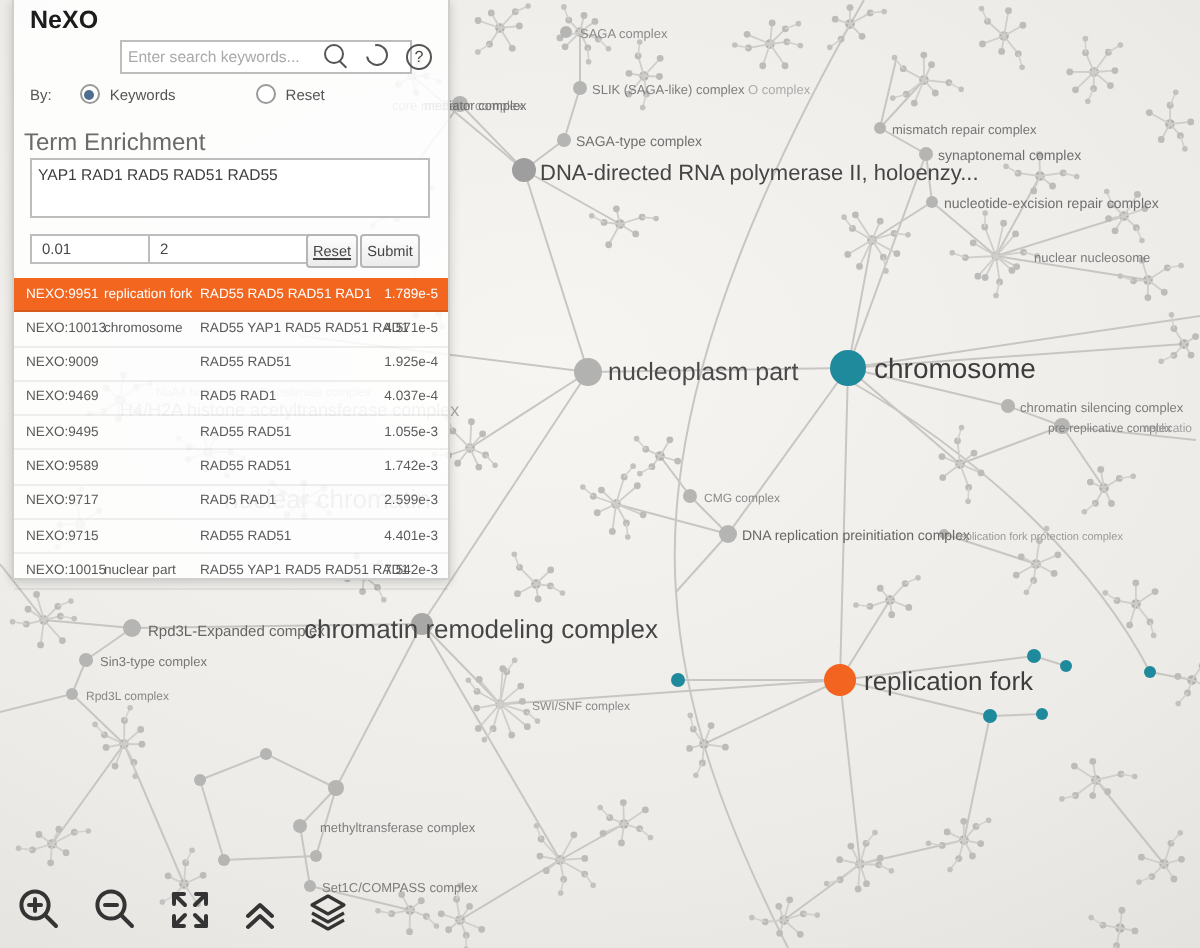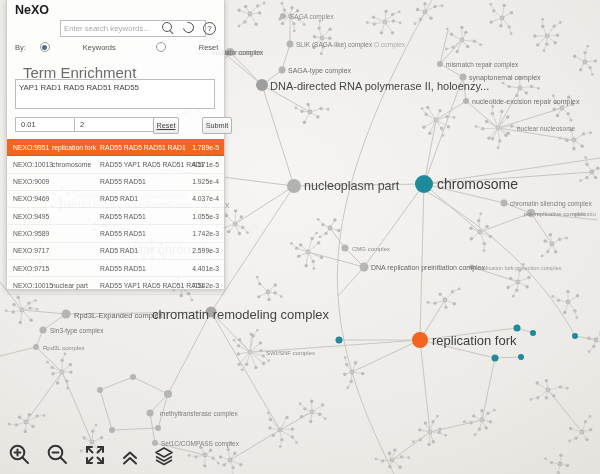--- a/index.html
+++ b/index.html
@@ -16,34 +16,34 @@
   #search-box{position:absolute;left:8px;top:20px;width:138px;height:15px;border:1px solid #bdbdbd;
     background:#fff;font-size:7.8px;color:#444;padding:0 3px;outline:none;margin-left:45px;}
   #search-box::placeholder{color:#a9a9a9;}
   .picon{position:absolute;top:22px;}
   .i-search{left:155px;width:8px;height:8px;border:1.4px solid #555;border-radius:50%;}
   .i-search::after{content:"";position:absolute;left:7px;top:7px;width:5px;height:1.4px;background:#555;transform:rotate(45deg);transform-origin:0 0;}
   .i-refresh{left:176px;width:9px;height:9px;border:1.4px solid #555;border-radius:50%;border-left-color:transparent;transform:rotate(35deg);}
   .i-help{left:196px;width:11px;height:11px;border:1px solid #555;border-radius:50%;
     font-size:8px;color:#444;text-align:center;line-height:11px;}
   .byrow{position:absolute;left:8px;top:42px;font-size:7.5px;color:#555;display:flex;align-items:center;}
-  .radio-option{display:flex;align-items:flex-end;margin-left:14px;cursor:pointer;gap:28px;}
+  .radio-option{display:flex;align-items:flex-end;margin-left:14px;cursor:pointer;}
   .radio-option:last-child{margin-left:40px;}
   .radio-dot{width:8px;height:8px;border:1px solid #9a9a9a;border-radius:50%;background:#fff;margin-right:5px;position:relative;}
   .radio-dot.on::after{content:"";position:absolute;left:1.5px;top:1.5px;width:5px;height:5px;border-radius:50%;background:#4f6e8f;}
-  .enrich-head{position:absolute;left:16px;top:64px;font-size:15px;color:#6b6b6b;}
+  .enrich-head{position:absolute;left:5px;top:64px;font-size:12px;color:#6b6b6b;}
   #query-area{position:absolute;left:8px;top:79px;width:192px;height:22px;border:1px solid #bdbdbd;background:#fff;
     font-size:7.8px;color:#3e3e3e;font-family:"Liberation Sans",sans-serif;padding:3px;resize:none;outline:none;}
   .num-input{position:absolute;top:117px;height:13px;border:1px solid #bdbdbd;background:#fff;font-size:7.5px;color:#444;padding:0 5px;outline:none;}
   #pv-input{left:8px;width:50px;}
   #mg-input{left:67px;width:70px;}
   .small-btn{position:absolute;top:117px;height:15px;border:1px solid #b5b5b5;border-radius:2px;
     background:linear-gradient(#fdfdfd,#ececec);font-size:7.3px;color:#444;text-align:center;line-height:15px;cursor:pointer;}
   #reset-btn{left:146px;width:24px;text-decoration:underline;}
-  #submit-btn{left:173px;width:28px;margin-left:22px;}
+  #submit-btn{left:173px;width:28px;}
 
   
   #results{position:absolute;left:0;top:139px;width:100%;}
   .trow{position:relative;height:16.3px;border-bottom:1px solid rgba(0,0,0,0.06);font-size:6.8px;color:#5a5a5a;}
   .trow.hl{color:#fff;border-bottom:1px solid rgba(0,0,0,0.12);}
   .trow div{position:absolute;top:4.5px;white-space:nowrap;}
   .c-id{left:6px;}
   .c-term{left:45px;}
   .c-genes{left:93px;}
   .c-value{right:5px;text-align:right;}

